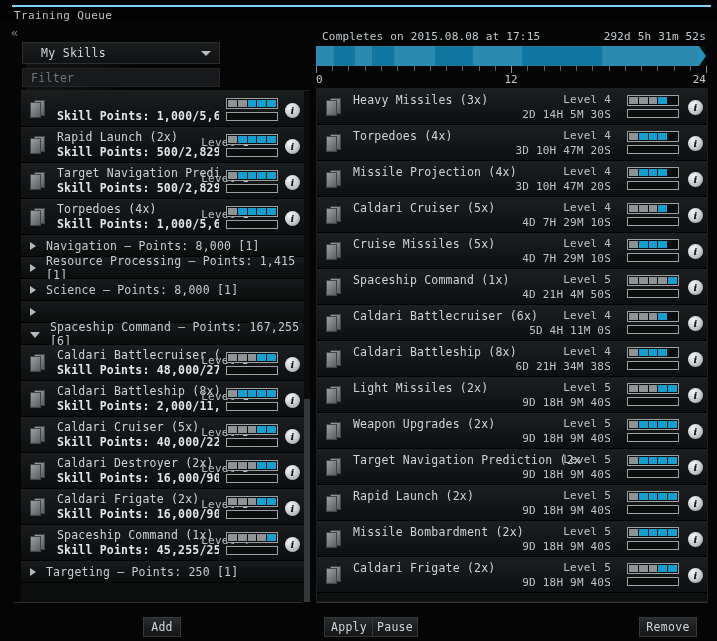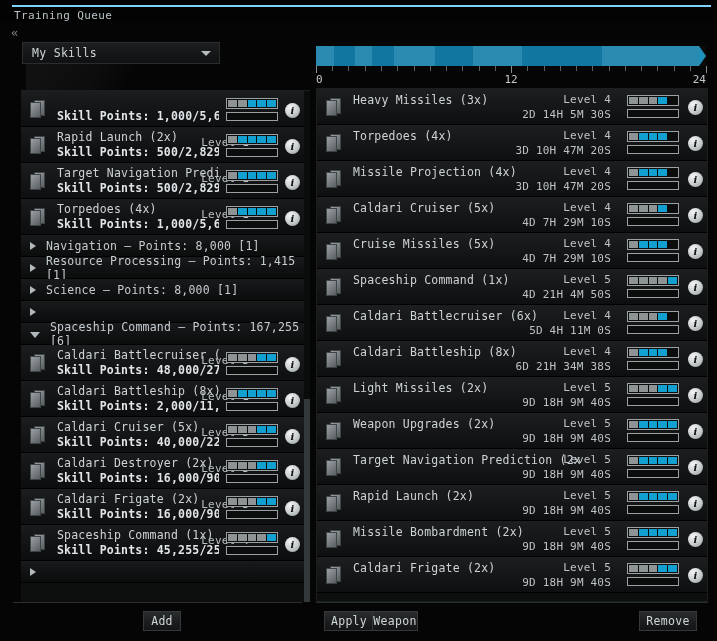--- a/index.html
+++ b/index.html
@@ -43,21 +43,21 @@
     background: linear-gradient(118deg, rgba(255,255,255,.055) 0%, rgba(255,255,255,.03) 42%, rgba(255,255,255,0) 62%);
     pointer-events: none;
   }
   .dropdown {
     position: absolute; left: 14px; top: 18px; width: 198px; height: 22px;
     background: linear-gradient(180deg,#1b1d1e 0%, #101112 100%);
     border: 1px solid #2a2d2e;
     display: flex; align-items: center;
   }
   .dropdown-label {
-    font-size: 11.5px; color: #cfd6d9; padding-left: 9px; letter-spacing: .3px;
+    font-size: 11.5px; color: #cfd6d9; padding-left: 18px; letter-spacing: .3px;
   }
   .caret {
     position: absolute; right: 8px; top: 8px;
     width: 0; height: 0; border-left: 5px solid transparent;
     border-right: 5px solid transparent; border-top: 5px solid #b5bcc0;
   }
   .filter {
     position: absolute; left: 14px; top: 44px; width: 198px; height: 19px;
     background: #17191a; border: 1px solid #222527;
     display: flex; align-items: center;
@@ -219,21 +219,21 @@
   .q-row .lvlbar { right: 28px; top: 6px; }
   .q-row .progbar { right: 28px; top: 20px; }
   .q-row .info { right: 4px; top: 11px; }
 
   
   .footer {
     position: absolute; left: 0; top: 602px; width: 717px; height: 39px;
     background: #050505;
   }
   .btn {
-    position: absolute; top: 9px; height: 20px;
+    position: absolute; top: 15px; height: 20px;
     background: linear-gradient(180deg,#2a2d2e 0%,#1b1d1e 55%,#141516 100%);
     border: 1px solid #34383a;
     color: #cfd6d9; font-size: 11.5px;
     display: flex; align-items: center; justify-content: center;
     letter-spacing: .3px;
     font-family: "DejaVu Sans Mono","Liberation Mono", monospace;
   }
   .btn-add { left: 143px; width: 38px; }
   .btn-apply { left: 324px; width: 50px; }
   .btn-pause { left: 372px; width: 46px; }
@@ -255,20 +255,23 @@
 
   <div class="left-panel">
     <div class="sheen"></div>
     <div class="collapse-btn">«</div>
 
     <div class="dropdown">
       <div class="dropdown-label">My Skills</div>
       <div class="caret"></div>
     </div>
 
+    <div class="filter">
+      <div class="filter-text">Filter</div>
+    </div>
 
     <div class="left-list">
       <div id="left-rows">
           <div class="skill-row">
             <div class="bookicon">
               <i class="b1"></i>
               <i class="b2"></i>
             </div>
             <div class="sk-name"></div>
             <div class="sk-points">Skill Points: 1,000/5,65</div>
@@ -479,29 +482,34 @@
               <span class="g"></span>
               <span class="c"></span>
             </div>
             <div class="progbar">
               <div class="fill" style="width:0%"></div>
             </div>
             <div class="info">i</div>
           </div>
           <div class="group-row">
             <div class="arrow"></div>
+            <div class="group-label">Targeting – Points: 250 [1]</div>
           </div>
         </div>
       <div class="lscroll">
         <div class="lthumb"></div>
       </div>
     </div>
   </div>
 
   <div class="right-panel">
+    <div class="qhead">
+      <div class="completes">Completes on 2015.08.08 at 17:15</div>
+      <div class="total">292d 5h 31m 52s</div>
+    </div>
 
     <div class="qbar" id="queue-bar">
         <div class="seg" style="width:4.5%;background:#2b8ab0"></div>
         <div class="seg" style="width:5.5%;background:#1176a0"></div>
         <div class="seg" style="width:4.5%;background:#2b8ab0"></div>
         <div class="seg" style="width:5.5%;background:#1176a0"></div>
         <div class="seg" style="width:10.5%;background:#2b8ab0"></div>
         <div class="seg" style="width:10%;background:#1176a0"></div>
         <div class="seg" style="width:12.5%;background:#2b8ab0"></div>
         <div class="seg" style="width:20.5%;background:#1176a0"></div>
@@ -825,16 +833,16 @@
           </div>
         </div>
     </div>
   </div>
 
   <div class="footer">
     <div class="footer-sep-l"></div>
     <div class="footer-sep-r"></div>
     <div class="btn btn-add">Add</div>
     <div class="btn btn-apply">Apply</div>
-    <div class="btn btn-pause">Weapon</div>
+    <div class="btn btn-pause">Pause</div>
     <div class="btn btn-remove">Remove</div>
   </div>
 </div>
 
 </body></html>

